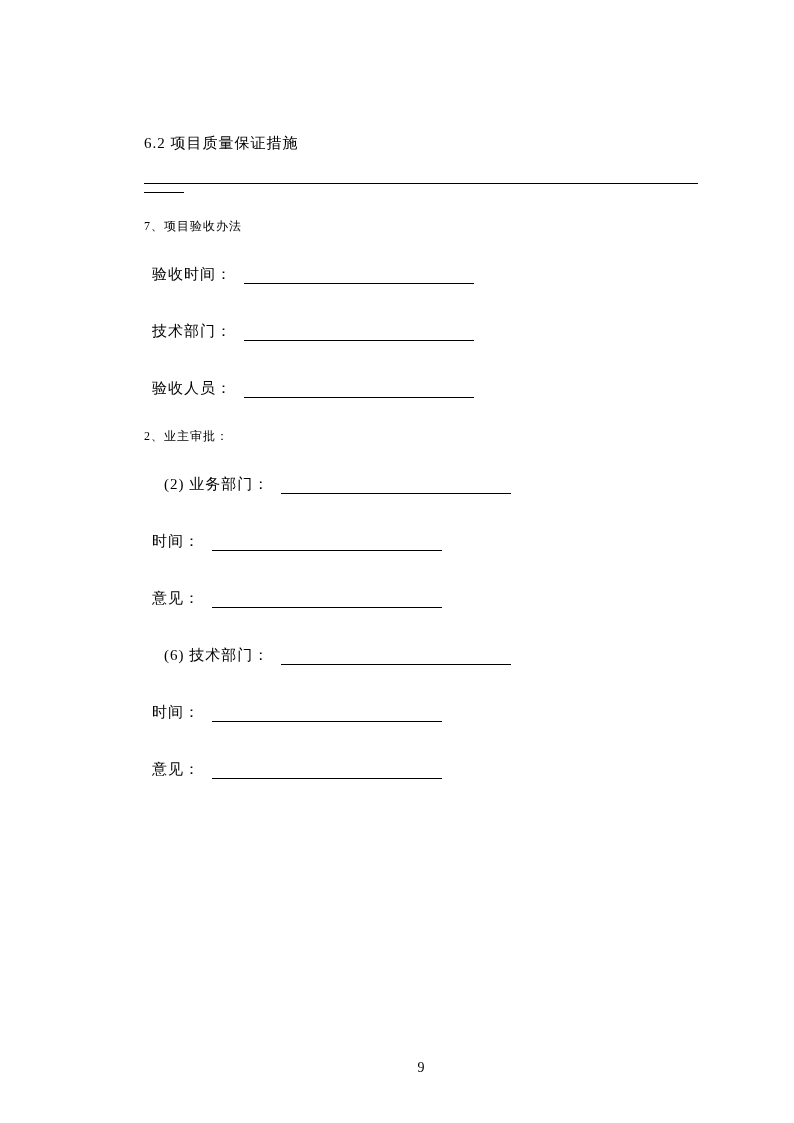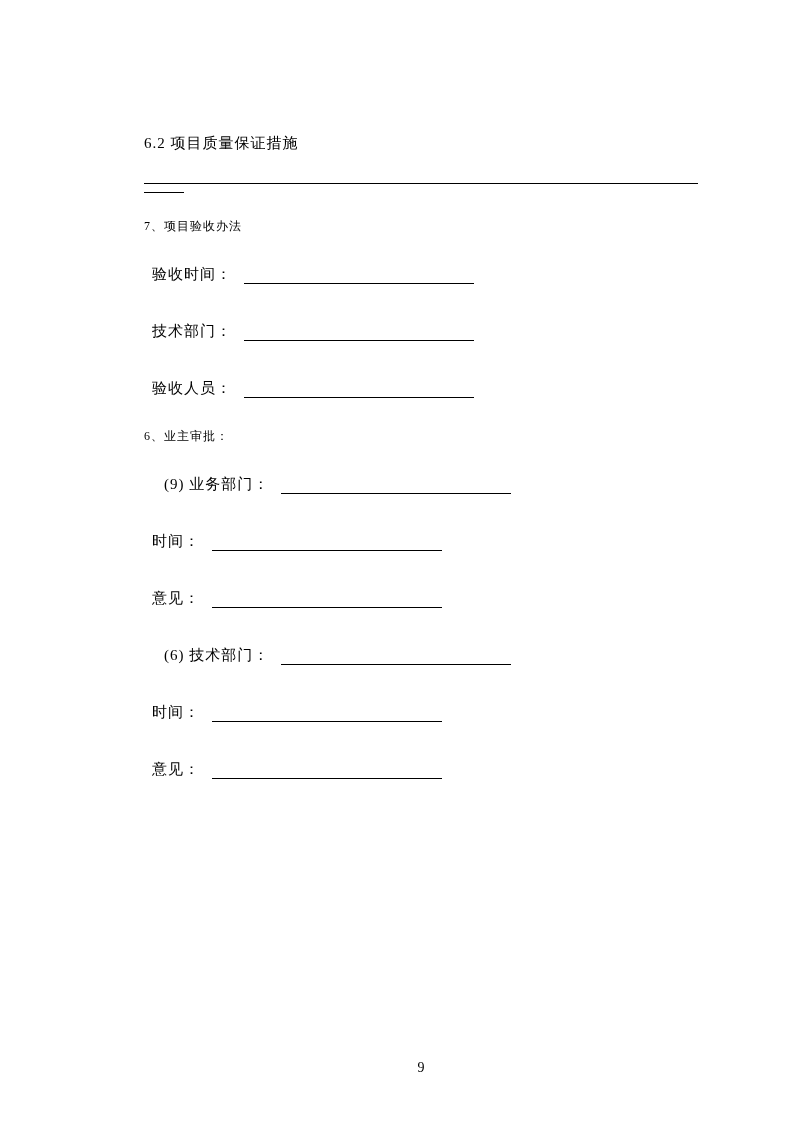--- a/index.html
+++ b/index.html
@@ -80,24 +80,24 @@
 <div class="field-row">
   <span class="field-label">技术部门：</span>
   <span class="field-line"></span>
 </div>
 
 <div class="field-row">
   <span class="field-label">验收人员：</span>
   <span class="field-line"></span>
 </div>
 
-<div class="section-heading">6、业主审批：</div>
+<div class="section-heading">2、业主审批：</div>
 
 <div class="field-row indent">
-  <span class="field-label">(9) 业务部门：</span>
+  <span class="field-label">(2) 业务部门：</span>
   <span class="field-line"></span>
 </div>
 
 <div class="field-row">
   <span class="field-label">时间：</span>
   <span class="field-line"></span>
 </div>
 
 <div class="field-row">
   <span class="field-label">意见：</span>

